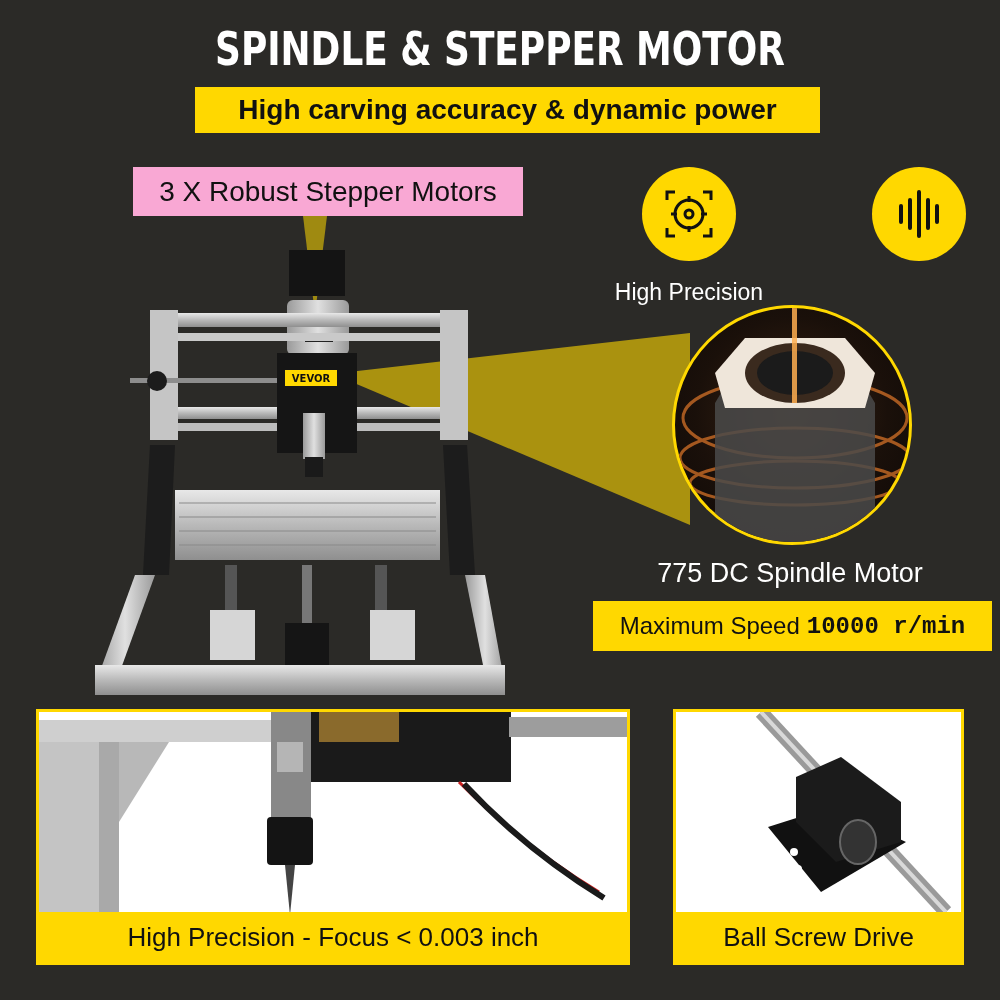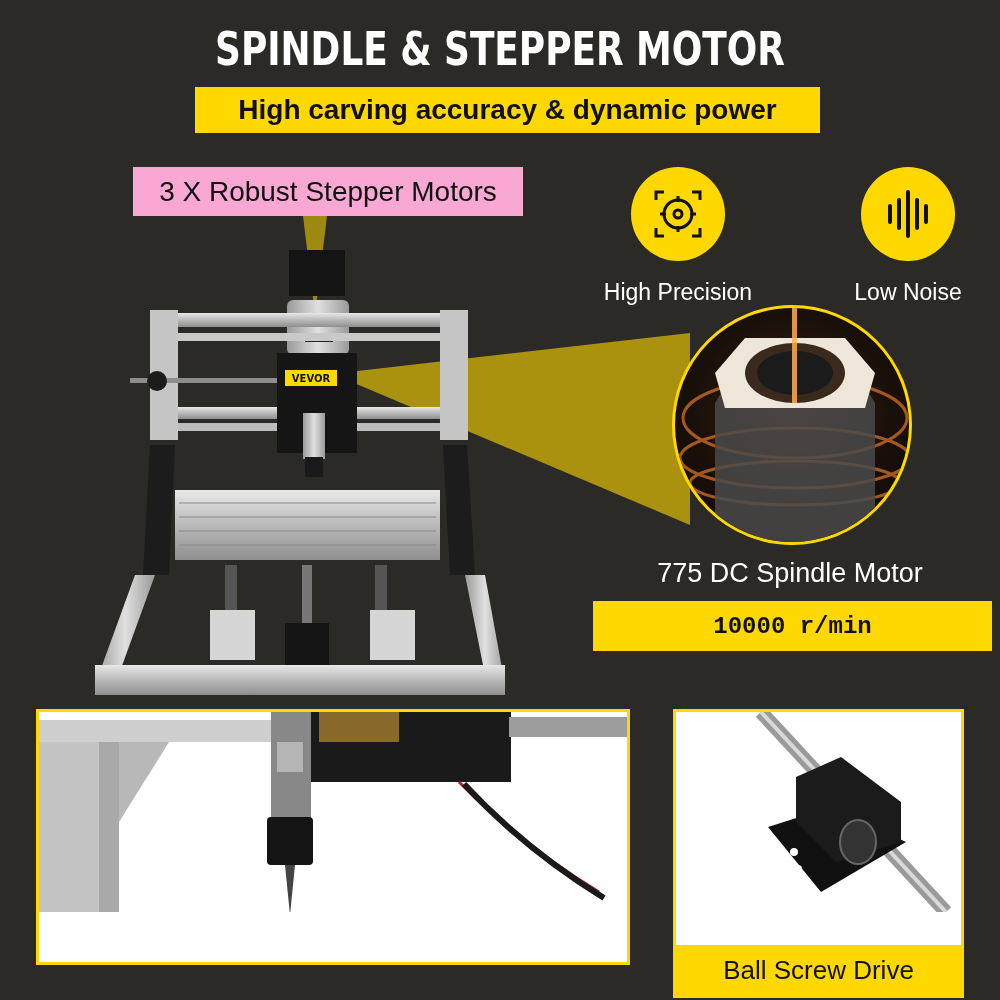--- a/index.html
+++ b/index.html
@@ -24,21 +24,21 @@
   .stepper-label {
     left: 133px; top: 167px; width: 390px; height: 49px;
     background: #f9a8d4; color: #111;
     display: flex; align-items: center; justify-content: center;
     font-size: 28px;
   }
   .stepper-beam {
     left: 300px; top: 216px; width: 30px; height: 90px;
   }
 
-  .feature { width: 160px; text-align: center; }
+  .feature { width: 160px; text-align: center; margin-left: 11px; }
   .feature .circle {
     width: 94px; height: 94px; border-radius: 50%; background: #ffd800;
     margin: 0 auto; display: flex; align-items: center; justify-content: center;
   }
   .feature .label { margin-top: 18px; font-size: 23px; color: #fff; }
   .feat-precision { left: 598px; top: 167px; }
   .feat-noise { left: 828px; top: 167px; }
 
   
   .machine { left: 95px; top: 245px; width: 410px; height: 455px; }
@@ -60,21 +60,21 @@
     background: #ffd800; color: #111;
     display: flex; align-items: center; justify-content: center;
     font-size: 24px; gap: 7px;
   }
   .speed-bar b { font-weight: bold; font-family: Liberation Mono, monospace; }
 
   .panel {
     border: 3px solid #ffd800; background: #fff; overflow: hidden;
   }
   .panel-left { left: 36px; top: 709px; width: 594px; height: 256px; }
-  .panel-right { left: 673px; top: 709px; width: 291px; height: 289px; padding-left: 36px; }
+  .panel-right { left: 673px; top: 709px; width: 291px; height: 256px; padding-left: 36px; }
   .panel .caption {
     position: absolute; left: 0; right: 0; bottom: 0; height: 50px;
     background: #ffd800; color: #111;
     display: flex; align-items: center; justify-content: center;
     font-size: 26px;
   }
   .panel svg { position: absolute; left: 0; top: 0; }
 </style>
 </head>
 <body>
@@ -101,21 +101,20 @@
     </svg>
   </div>
   <div class="label">High Precision</div>
 </div>
 <div class="abs feature feat-noise">
   <div class="circle">
     <svg width="56" height="56" viewBox="0 0 56 56" fill="none" stroke="#111" stroke-width="4" stroke-linecap="round">
       <path d="M10 20 V36 M19 14 V42 M28 6 V50 M37 14 V42 M46 20 V36"></path>
     </svg>
   </div>
-  <div class="label">Low Noise</div>
 </div>
 
 <svg class="abs spindle-beam" viewBox="0 0 400 200">
   <polygon points="0,48 350,8 350,200 0,52" fill="#ffd800" opacity="0.6"></polygon>
 </svg>
 
 <svg class="abs machine" viewBox="0 0 410 455">
   <defs>
     <linearGradient id="alu" x1="0" x2="0" y1="0" y2="1">
       <stop offset="0" stop-color="#e8e8e8"></stop>
@@ -185,40 +184,42 @@
     <polygon points="55,70 185,70 200,95 200,240 40,240 40,95" fill="#4a4a4a" opacity="0.85"></polygon>
     <polygon points="70,30 170,30 200,65 190,100 50,100 40,65" fill="#efe6da"></polygon>
     <ellipse cx="120" cy="65" rx="50" ry="30" fill="#3a2a1e"></ellipse>
     <ellipse cx="120" cy="65" rx="38" ry="22" fill="#1b1b1b"></ellipse>
     <rect x="117" y="0" width="5" height="95" fill="#ffae50" opacity="0.85"></rect>
   </svg>
 </div>
 
 <div class="abs spindle-title">775 DC Spindle Motor</div>
 <div class="abs speed-bar">
+  <span>Maximum Speed</span>
   <b>10000 r/min</b>
 </div>
 
 <div class="abs panel panel-left">
   <svg width="588" height="200" viewBox="0 0 588 200">
     <rect x="0" y="0" width="588" height="200" fill="#ffffff"></rect>
     <rect x="0" y="8" width="320" height="22" fill="#cfcfcf"></rect>
     <rect x="0" y="30" width="60" height="170" fill="#c4c4c4"></rect>
     <rect x="60" y="30" width="20" height="170" fill="#a9a9a9"></rect>
     <polygon points="80,30 130,30 80,110" fill="#b8b8b8"></polygon>
     <rect x="232" y="0" width="40" height="110" fill="#888"></rect>
     <rect x="238" y="30" width="26" height="30" fill="#b5b5b5"></rect>
     <rect x="228" y="105" width="46" height="48" rx="4" fill="#141414"></rect>
     <polygon points="246,153 256,153 251,203" fill="#444"></polygon>
     <rect x="272" y="0" width="200" height="70" fill="#1a1a1a"></rect>
     <rect x="280" y="0" width="80" height="30" fill="#8a6a2c"></rect>
     <rect x="470" y="5" width="118" height="20" fill="#9d9d9d"></rect>
     <path d="M420 70 C460 110, 510 150, 560 180" stroke="#c92020" stroke-width="3" fill="none"></path>
     <path d="M425 72 C465 115, 515 155, 565 186" stroke="#1a1a1a" stroke-width="6" fill="none"></path>
   </svg>
+  <div class="caption">High Precision - Focus &lt; 0.003 inch</div>
 </div>
 
 <div class="abs panel panel-right">
   <svg width="285" height="200" viewBox="0 0 285 200">
     <rect x="0" y="0" width="285" height="200" fill="#ffffff"></rect>
     <line x1="85" y1="0" x2="270" y2="200" stroke="#9a9a9a" stroke-width="14"></line>
     <line x1="85" y1="0" x2="270" y2="200" stroke="#d9d9d9" stroke-width="4"></line>
     <polygon points="92,115 155,95 230,130 145,180" fill="#111"></polygon>
     <polygon points="120,65 165,45 225,90 225,130 160,150 120,110" fill="#1b1b1b"></polygon>
     <ellipse cx="182" cy="130" rx="18" ry="22" fill="#333" stroke="#666" stroke-width="2"></ellipse>

